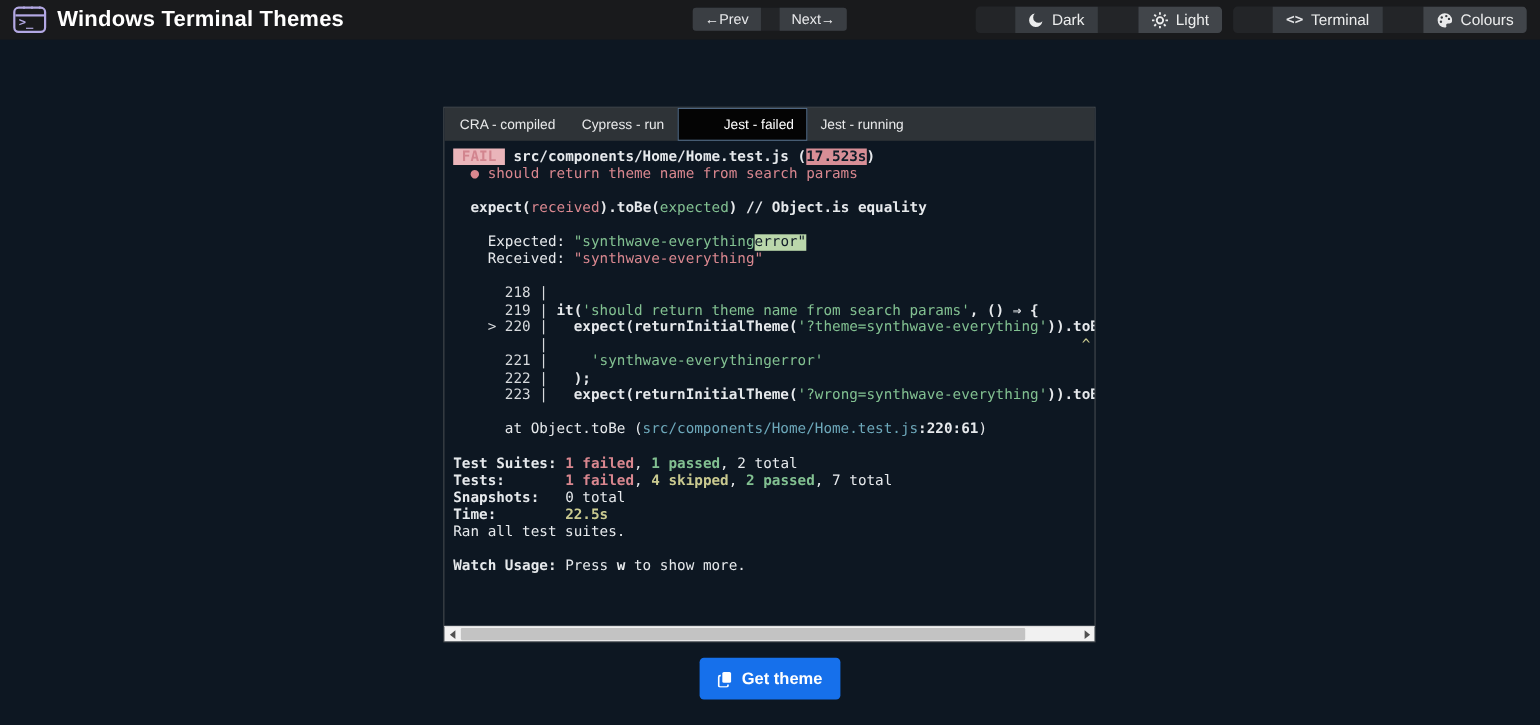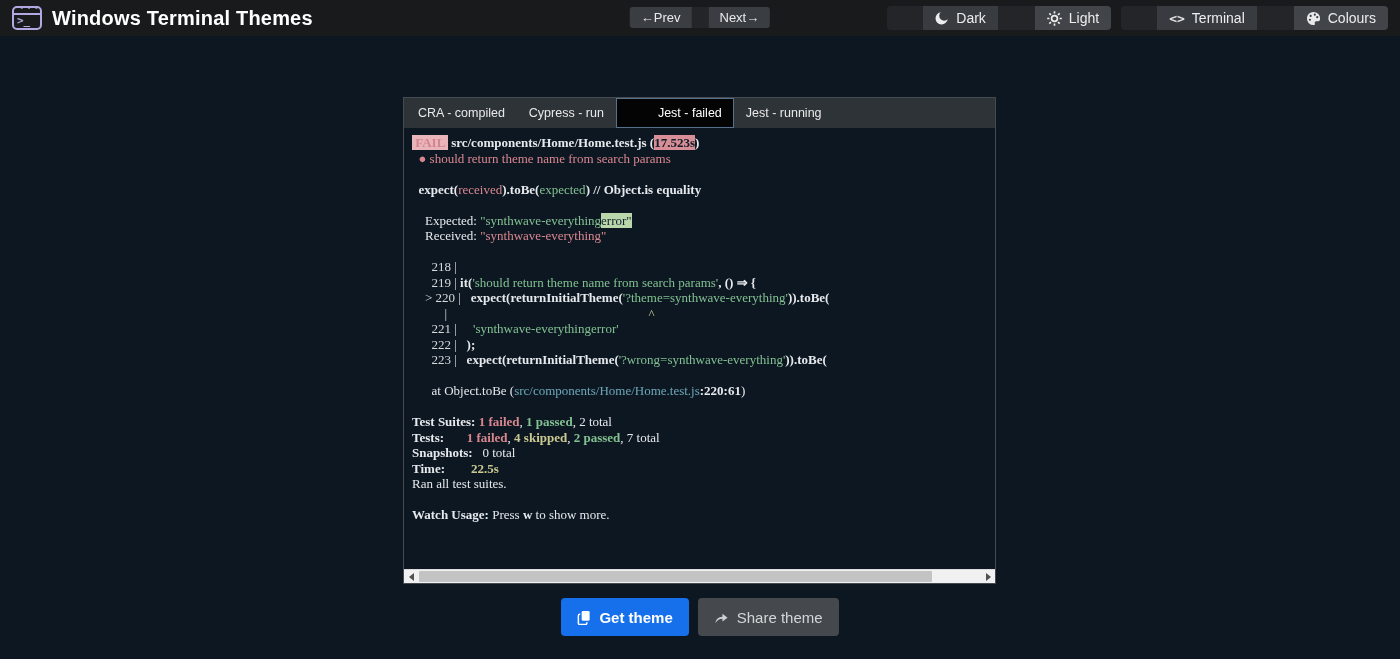--- a/index.html
+++ b/index.html
@@ -67,21 +67,21 @@
     color:#e8e9ea; font-size:12.5px; padding:8px 12px 7px; cursor:pointer; white-space:nowrap;
   }
   .tab.active { background:#040404; outline:1px solid #56718e; outline-offset:-1px; color:#ffffff;padding-left:42px; }
 
   .term-body {
     position:absolute; top:30px; left:0; right:0; bottom:15px;
     padding:7px 0 0 8px;
     font-family:"DejaVu Sans Mono", monospace; font-size:13px; line-height:15.5px;
     white-space:pre; overflow:hidden;
   }
-  .tline { height:15.5px;font-family:Liberation Serif, serif; }
+  .tline { height:15.5px; }
 
   
   .hscroll {
     position:absolute; left:0; right:0; bottom:0; height:14px; background:#f1f1f1;
     border-top:1px solid #dcdcdc;
   }
   .hs-arrow { position:absolute; top:0; width:14px; height:13px; display:flex; align-items:center; justify-content:center; }
   .hs-arrow.left { left:0; } .hs-arrow.right { right:0; }
   .hs-arrow .tri { width:0; height:0; border-style:solid; }
   .hs-arrow.left .tri  { border-width:4px 5px 4px 0; border-color:transparent #505050 transparent transparent; }
@@ -184,19 +184,13 @@
 </div>
 
 <div class="footer-btns">
   <button class="fbtn get">
     <svg width="14" height="15" viewBox="0 0 14 16">
       <rect x="4.5" y="1" width="8.5" height="10.5" rx="1.5" fill="#ffffff"></rect>
       <path d="M3 4.5H2.5A1.5 1.5 0 0 0 1 6v8A1.5 1.5 0 0 0 2.5 15.5h6A1.5 1.5 0 0 0 10 14v-1" fill="none" stroke="#ffffff" stroke-width="1.6"></path>
     </svg>
     <span>Get theme</span>
   </button>
-  <button class="fbtn share">
-    <svg width="15" height="13" viewBox="0 0 16 14">
-      <path d="M1.5 13C2 8.5 5 6.2 9 6.1V3l5.5 4.2L9 11.4V8.3c-3.2 0-5.6 1.4-7.5 4.7z" fill="#cfd2d5"></path>
-    </svg>
-    <span>Share theme</span>
-  </button>
 </div>
 
 </body></html>

